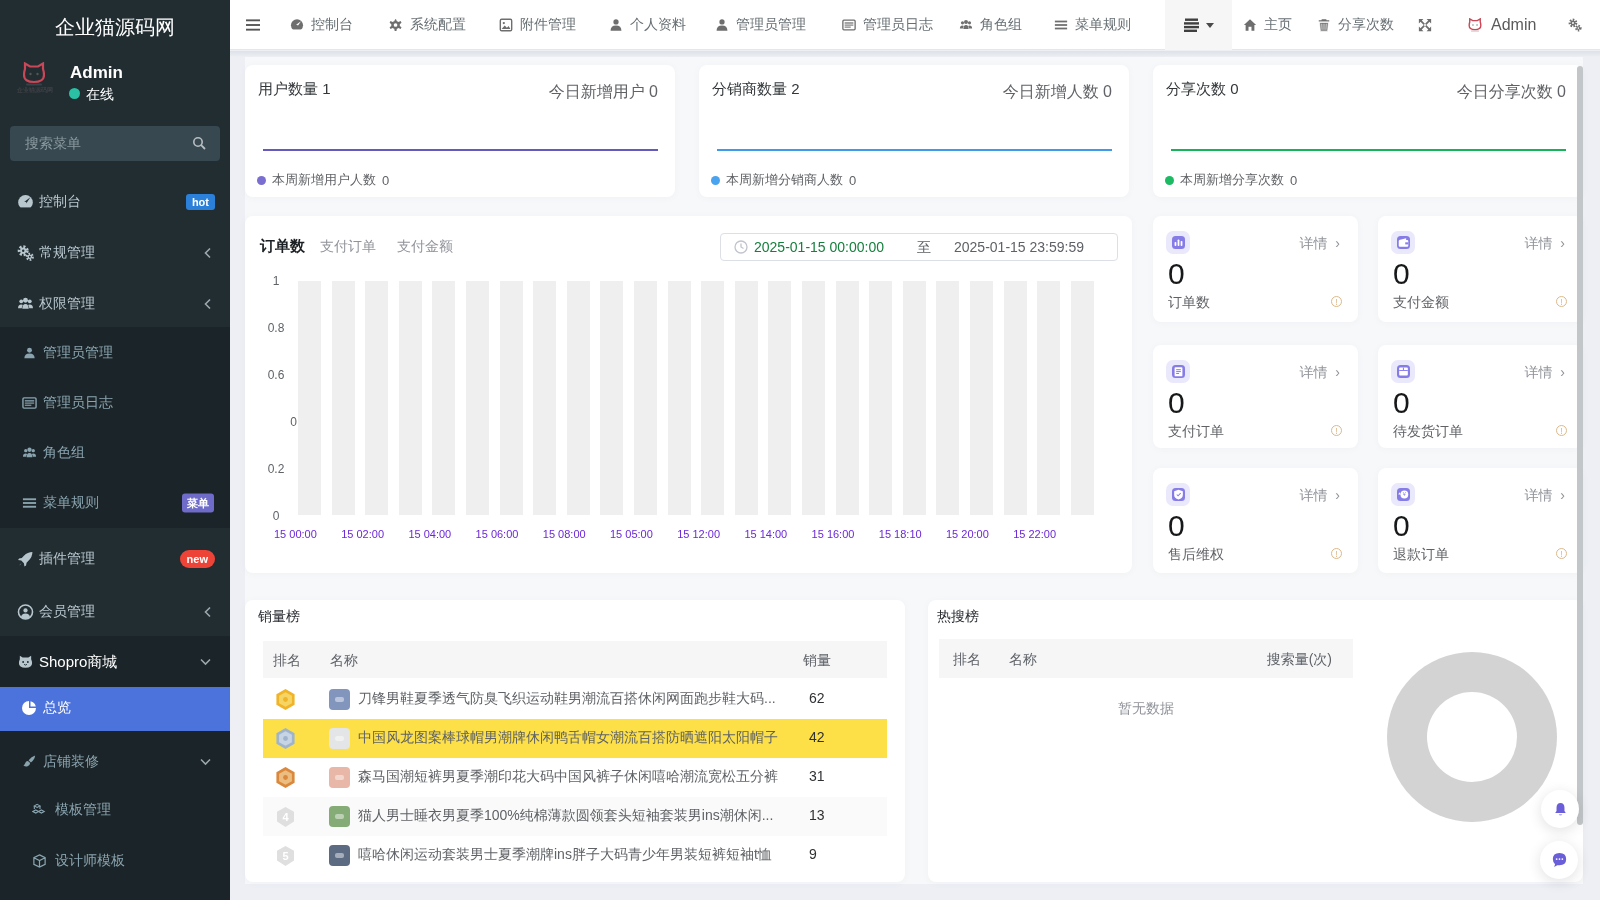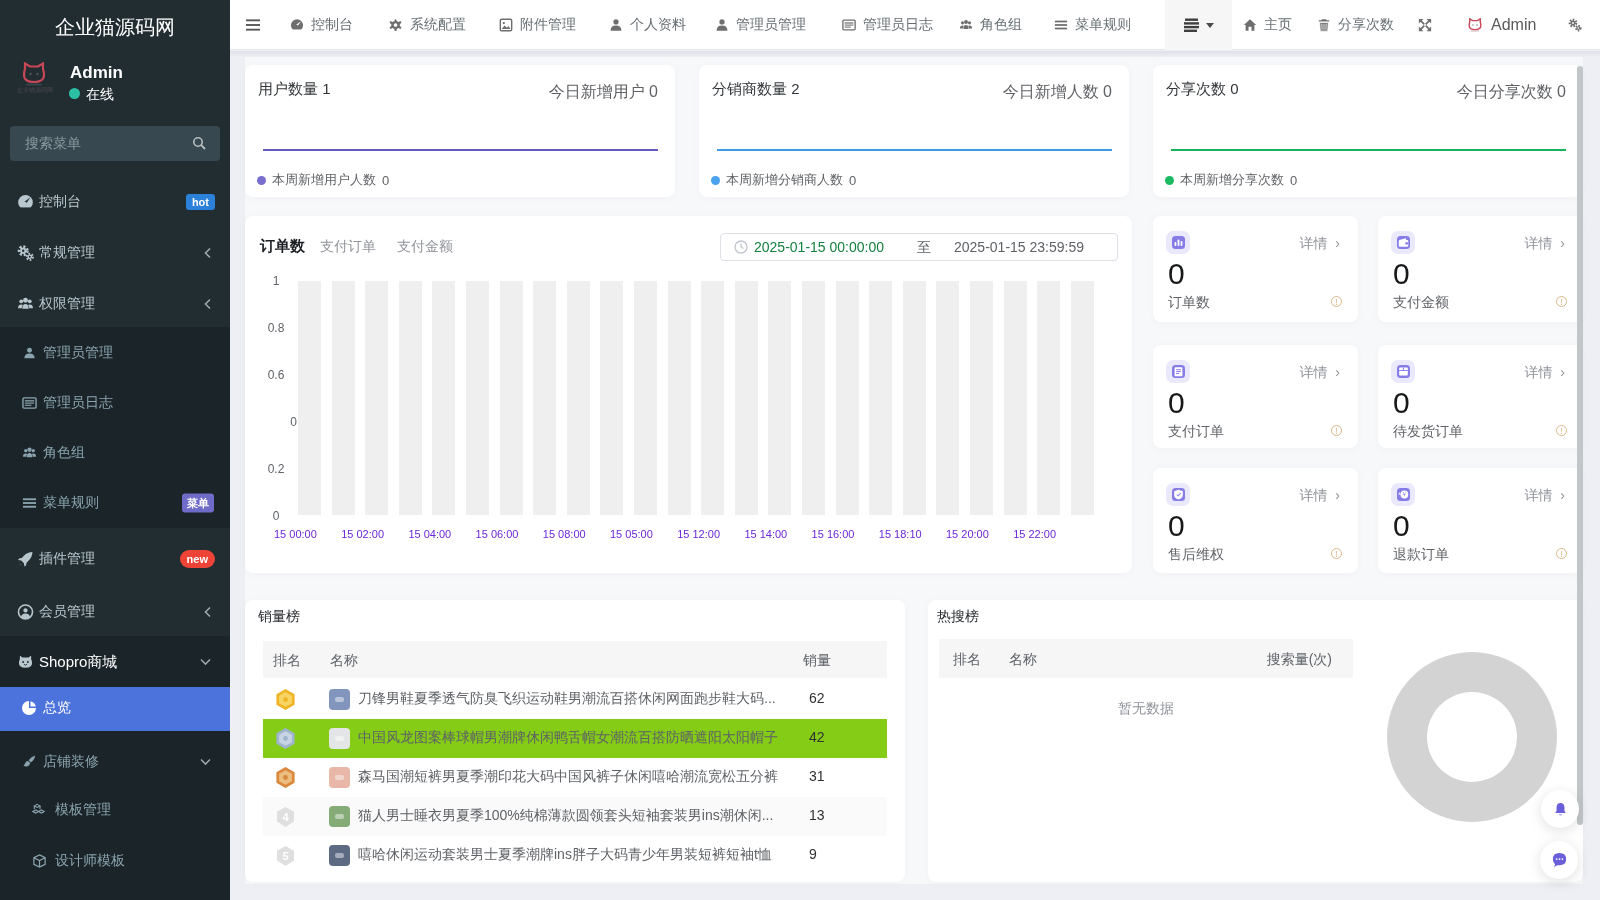--- a/index.html
+++ b/index.html
@@ -585,21 +585,21 @@
           <path d="M11.5 1 L20.6 6.2 L20.6 16.8 L11.5 22 L2.4 16.8 L2.4 6.2 Z" fill="#f0b428"></path>
           <path d="M11.5 4.2 L17.9 7.8 L17.9 15.2 L11.5 18.8 L5.1 15.2 L5.1 7.8 Z" fill="#f7d564"></path>
           <circle cx="11.5" cy="11.5" r="2.4" fill="#f0b428"></circle>
         </svg>
         <span style="position:absolute;left:66px;top:9px;width:21px;height:21px;border-radius:4px;background:#8295bd;">
           <span style="position:absolute;left:6px;top:8px;width:9px;height:5px;border-radius:2px;background:rgba(255,255,255,0.45);"></span>
         </span>
         <span style="position:absolute;left:95px;top:10px;color:#5f6266;">刀锋男鞋夏季透气防臭飞织运动鞋男潮流百搭休闲网面跑步鞋大码...</span>
         <span style="position:absolute;left:546px;top:10px;color:#303133;">62</span>
       </div>
-      <div class="trow" style="left:18px;top:119px;width:624px;height:39px;background:#84cc16;">
+      <div class="trow" style="left:18px;top:119px;width:624px;height:39px;background:#fde047;">
         <svg style="position:absolute;left:11px;top:8px;" width="23" height="24" viewBox="0 0 23 24">
           <path d="M11.5 1 L20.6 6.2 L20.6 16.8 L11.5 22 L2.4 16.8 L2.4 6.2 Z" fill="#9fb4cc"></path>
           <path d="M11.5 4.2 L17.9 7.8 L17.9 15.2 L11.5 18.8 L5.1 15.2 L5.1 7.8 Z" fill="#c6d4e4"></path>
           <circle cx="11.5" cy="11.5" r="2.4" fill="#9fb4cc"></circle>
         </svg>
         <span style="position:absolute;left:66px;top:9px;width:21px;height:21px;border-radius:4px;background:#e3e5e6;">
           <span style="position:absolute;left:6px;top:8px;width:9px;height:5px;border-radius:2px;background:rgba(255,255,255,0.45);"></span>
         </span>
         <span style="position:absolute;left:95px;top:10px;color:#5f6266;">中国风龙图案棒球帽男潮牌休闲鸭舌帽女潮流百搭防晒遮阳太阳帽子</span>
         <span style="position:absolute;left:546px;top:10px;color:#303133;">42</span>

